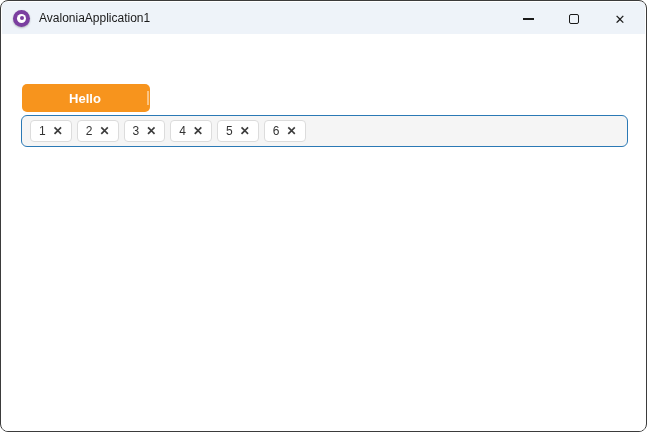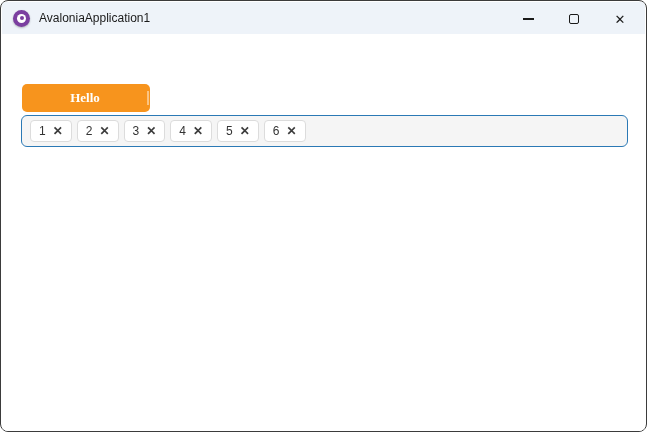--- a/index.html
+++ b/index.html
@@ -43,21 +43,21 @@
     background:transparent;border:none;cursor:default;
   }
   .min-glyph{width:11px;height:1px;background:#1a1a1a;}
   .max-glyph{width:10px;height:10px;border:1.2px solid #1a1a1a;border-radius:2px;}
   .close-glyph{font-size:13px;color:#1a1a1a;line-height:1;font-weight:400;}
   
   .content{position:relative;width:100%;height:400px;background:#ffffff;}
   .tabstrip{
     position:absolute;left:20px;top:50px;width:128px;height:28px;
     background:var(--accent_orange);border-radius:5px;
-    display:flex;align-items:stretch;overflow:hidden;font-family:Liberation Serif, serif;
+    display:flex;align-items:stretch;overflow:hidden;
   }
   .tab{
     flex:1;display:flex;align-items:center;justify-content:center;
     color:#ffffff;font-weight:bold;font-size:13px;cursor:default;
   }
   .tab-divider{
     width:1px;background:rgba(255,255,255,0.45);margin:6px 0;flex:0 0 auto;
   }
   .chips-box{
     position:absolute;left:19px;top:81px;width:607px;height:32px;

